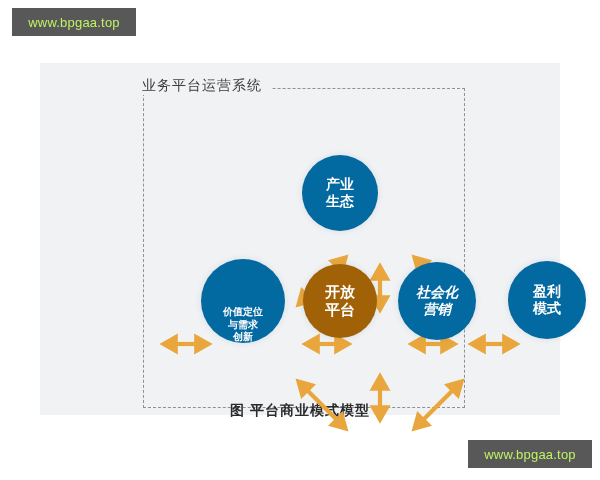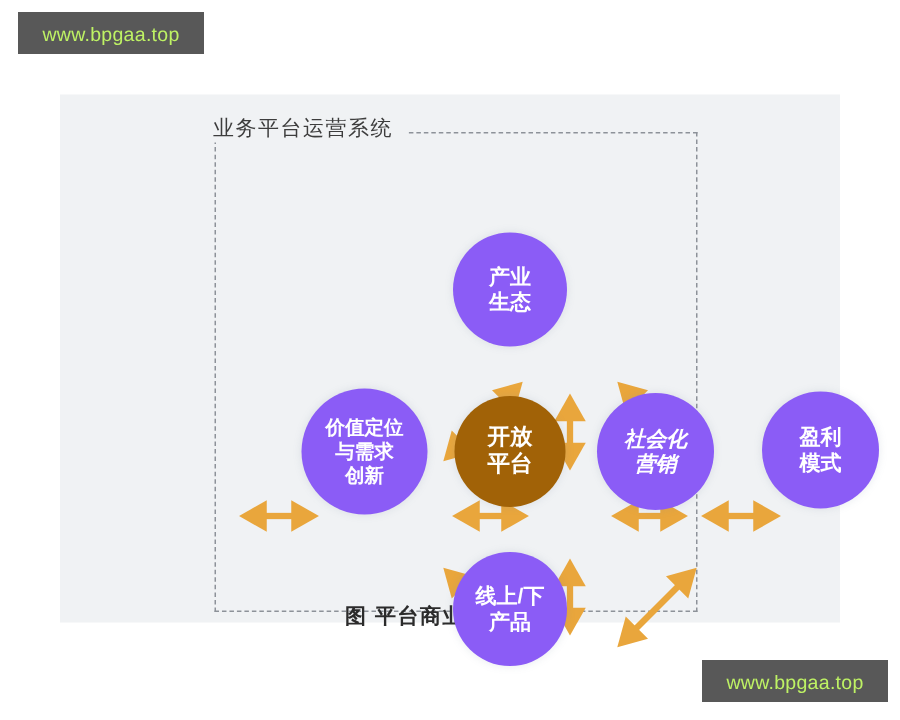--- a/index.html
+++ b/index.html
@@ -84,26 +84,26 @@
     align-items: center;
     justify-content: center;
     text-align: center;
     color: #ffffff;
     font-family: "Liberation Sans", "DejaVu Sans", sans-serif;
     line-height: 1.22;
     font-weight: bold;
     z-index: 3;
     box-shadow: 0 0 6px rgba(120,140,160,0.18);
   }
-  .node-blue  { background: #8b5cf6; }
+  .node-blue  { background: #0369a1; }
   .node-teal  { background: #a16207; }
 
   #node-top     { left: 262px; top:  92px; width: 76px; height: 76px; font-size: 14px; }
   #node-center  { left: 263px; top: 201px; width: 74px; height: 74px; font-size: 15px; }
-  #node-left    { left: 161px; top: 196px; width: 84px; height: 84px; font-size: 13px; }
+  #node-left    { left: 161px; top: 196px; width: 84px; height: 84px; font-size: 10px; align-items: flex-end; }
   #node-right   { left: 358px; top: 199px; width: 78px; height: 78px; font-size: 14px; font-style: italic; }
   #node-bottom  { left: 262px; top: 305px; width: 76px; height: 76px; font-size: 14px; }
   #node-outer-left  { left: 52px;  top: 198px; width: 78px; height: 78px; font-size: 14px; }
   #node-outer-right { left: 468px; top: 198px; width: 78px; height: 78px; font-size: 14px; }
 
   
   #arrow-layer {
     position: absolute;
     left: 0;
     top: 0;
@@ -193,26 +193,20 @@
     </span>
   </div>
 
   <div id="node-right" class="node node-blue">
     <span>
       <span>社会化</span><br>
       <span>营销</span>
     </span>
   </div>
 
-  <div id="node-bottom" class="node node-blue">
-    <span>
-      <span>线上/下</span><br>
-      <span>产品</span>
-    </span>
-  </div>
 
 
   <div id="node-outer-right" class="node node-blue">
     <span>
       <span>盈利</span><br>
       <span>模式</span>
     </span>
   </div>
 
 </div>

